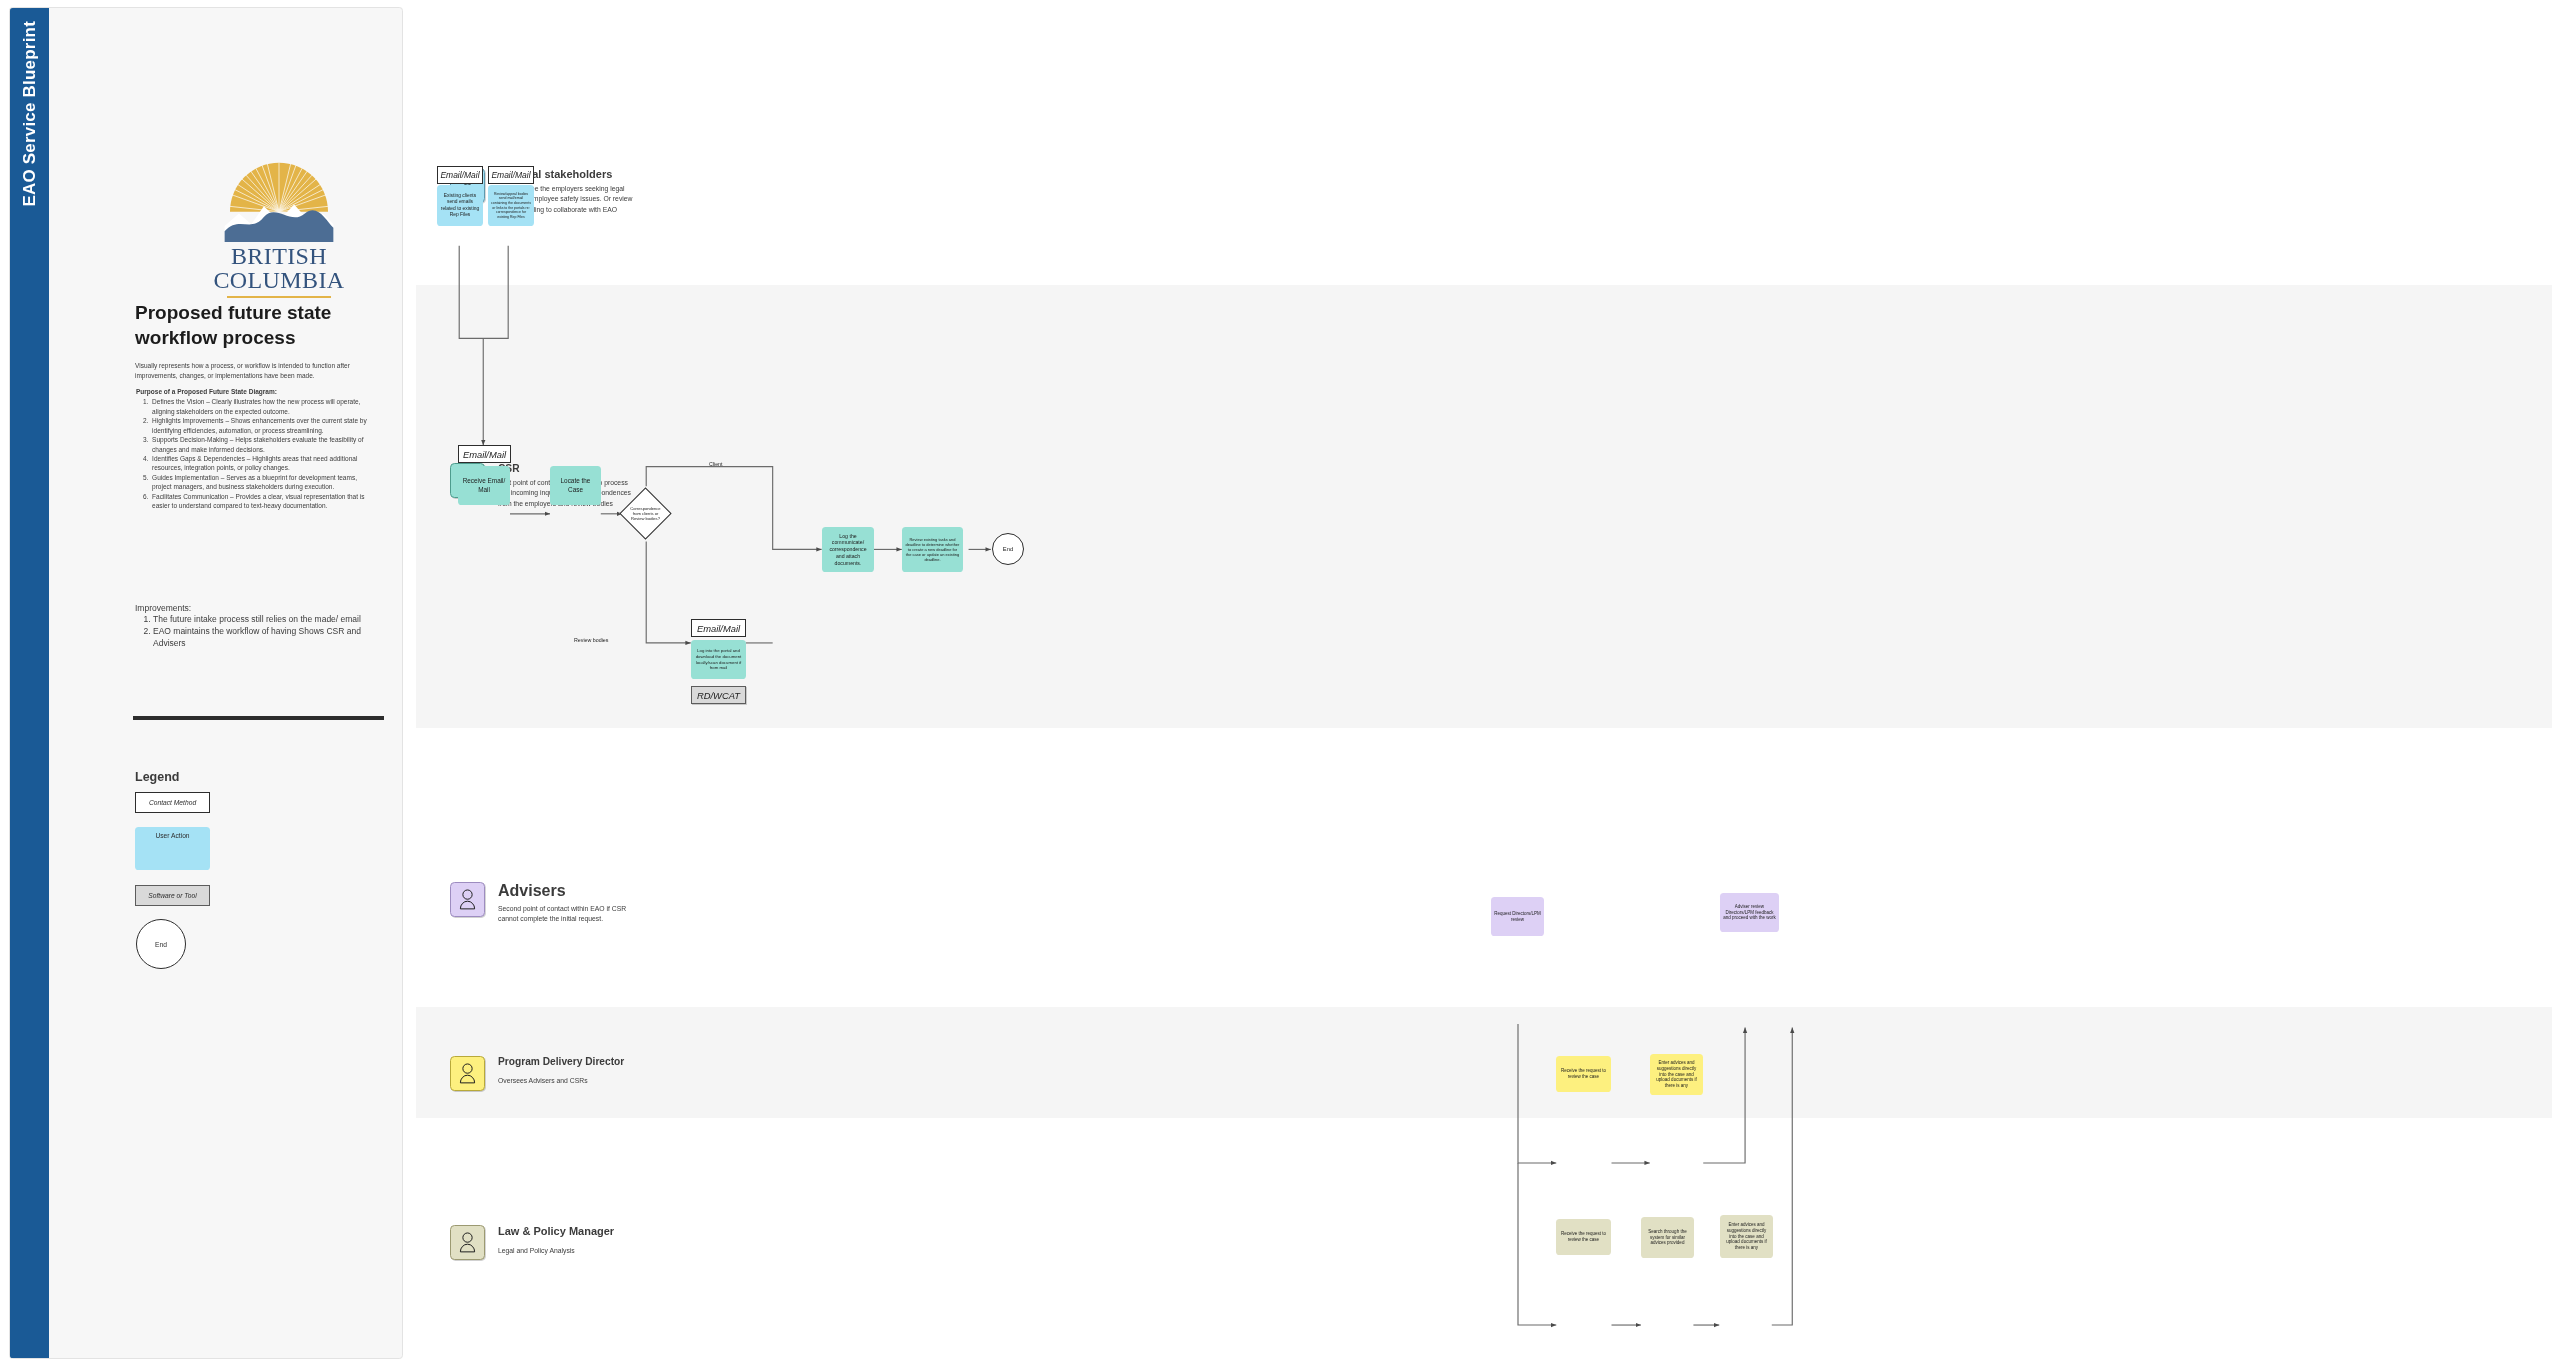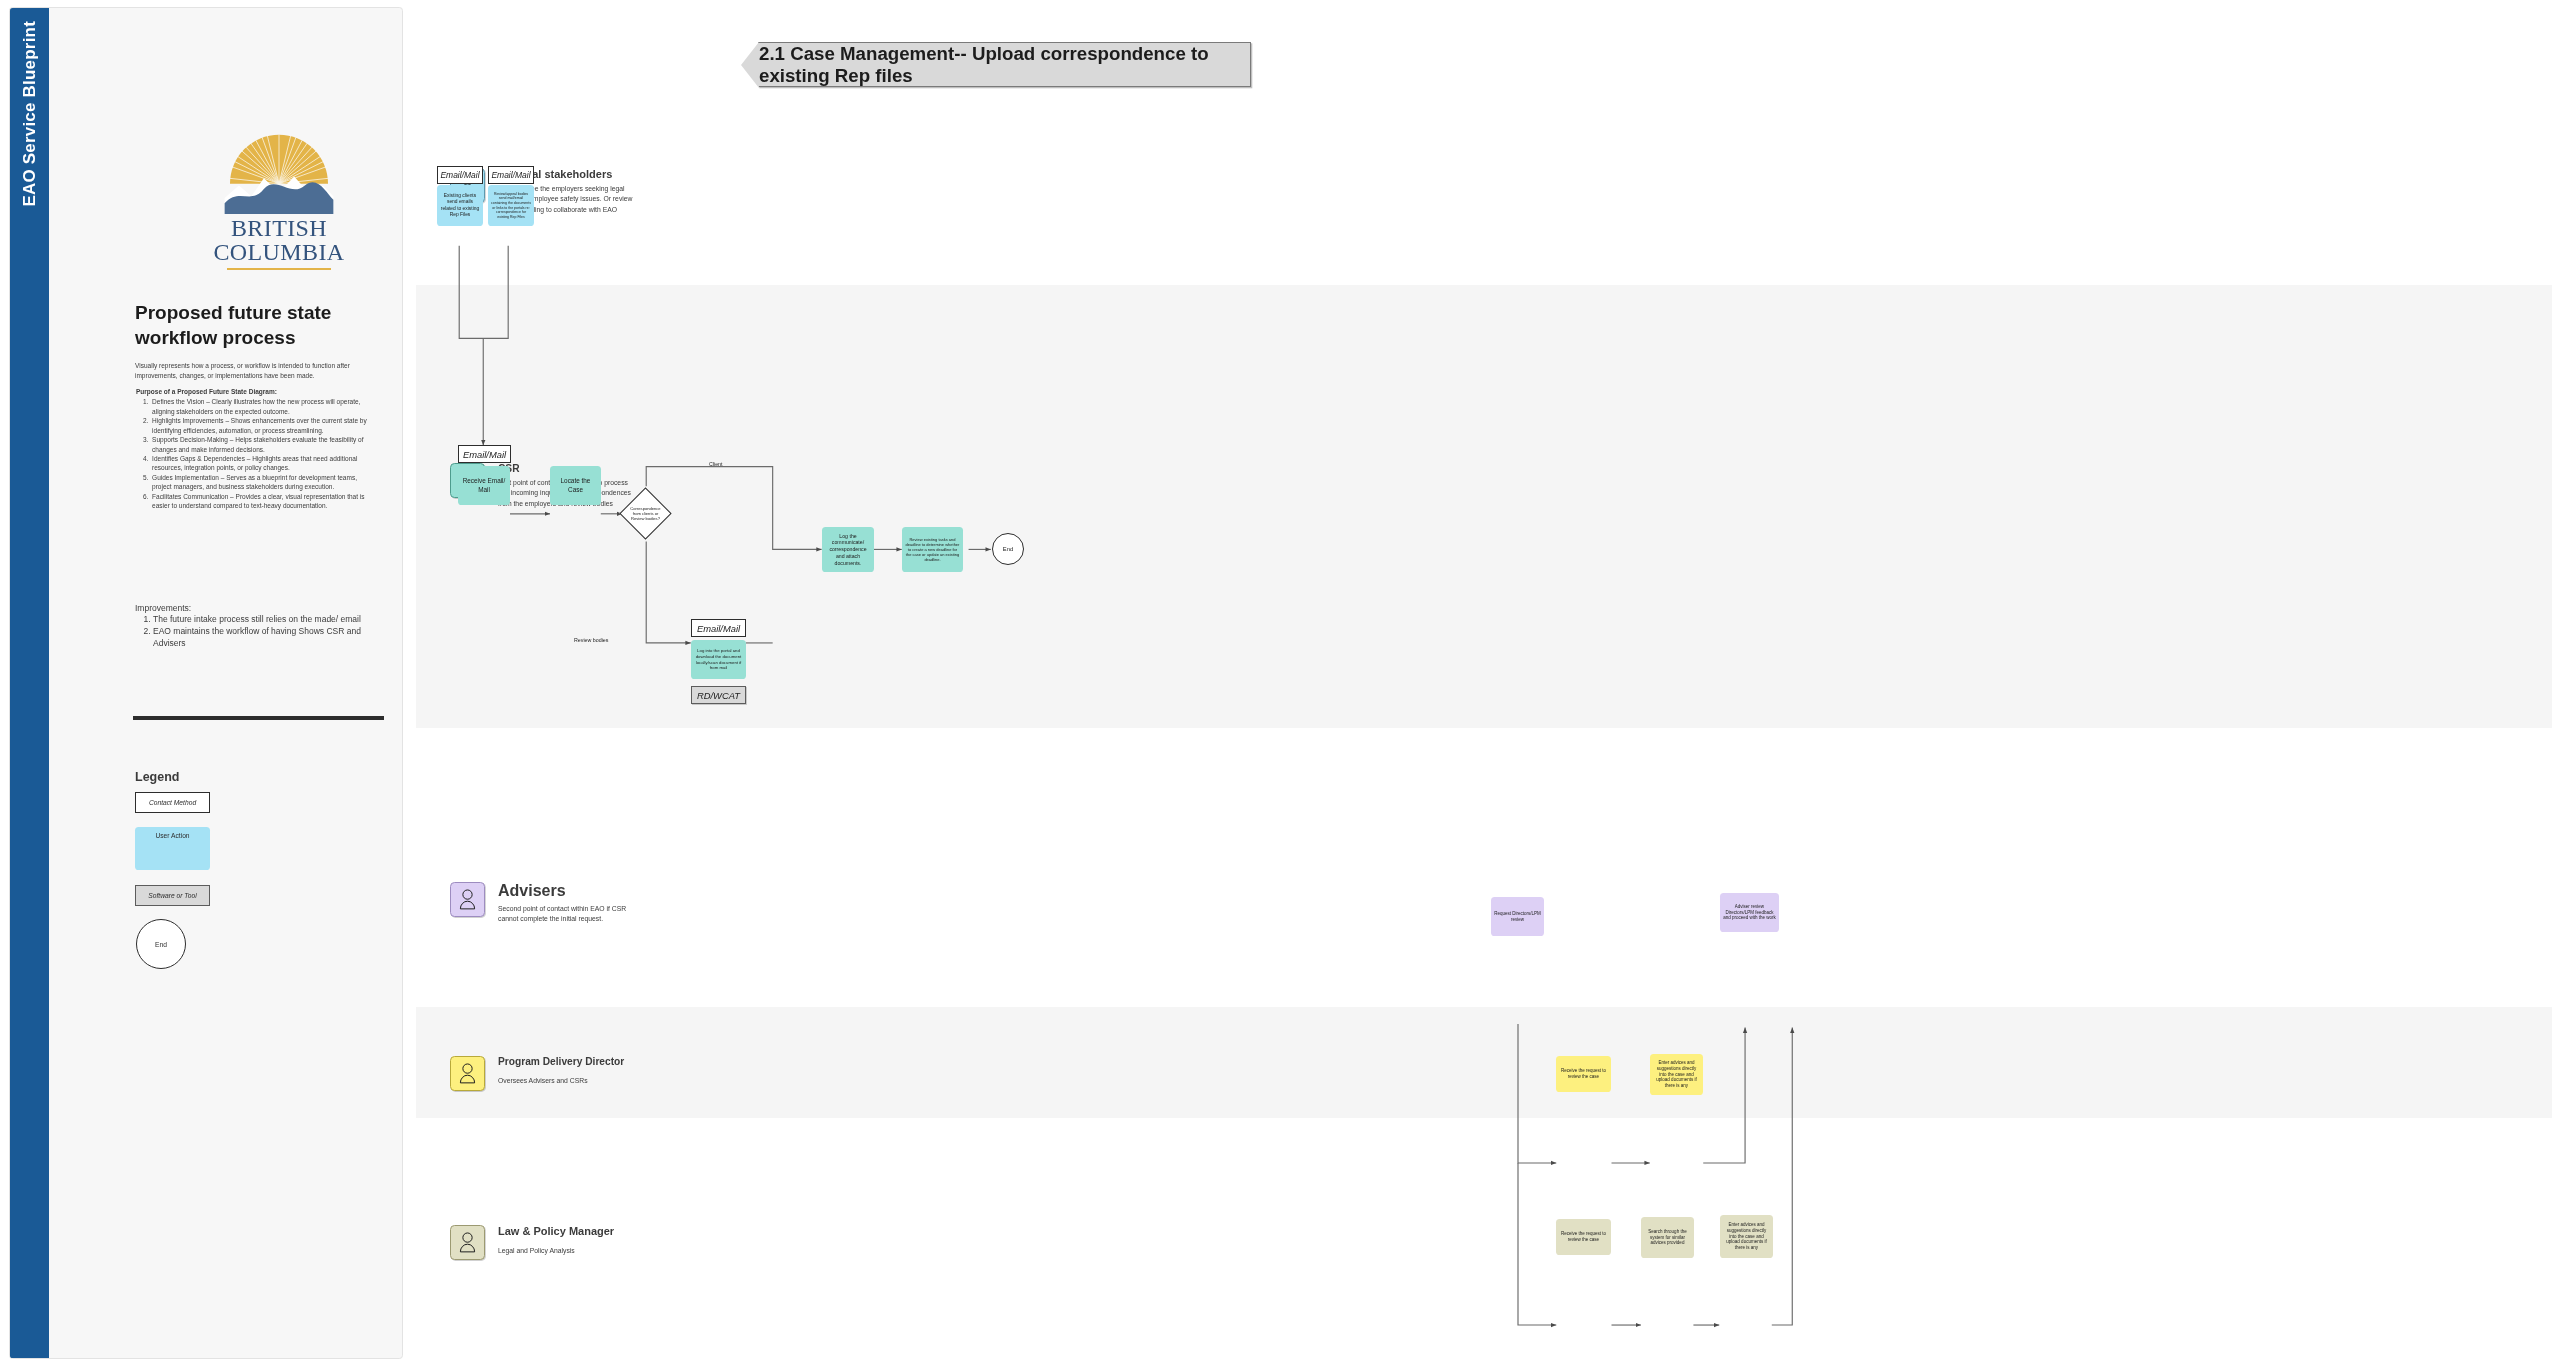--- a/index.html
+++ b/index.html
@@ -44,21 +44,21 @@
     left: 9.8px; top: 12.5px;
   }
   #panel-body {
     position: absolute;
     left: 39px; top: 0;
     width: 355px; height: 100%;
     padding: 0 46px 0 46px;
   }
 
   
-  #bc-logo { position: absolute; left: 163px; top: 124px; width: 134px; }
+  #bc-logo { position: absolute; left: 163px; top: 152px; width: 134px; }
   #bc-logo .sun { display:block; margin: 0 auto; }
   #bc-logo .wordmark {
     text-align: center;
     color: #33537d;
     font-family: "Liberation Serif", serif;
     font-size: 24px;
     line-height: 1.02;
     letter-spacing: 0.4px;
     margin-top: 1.8px;
   }
@@ -348,21 +348,20 @@
       <div class="legend-item lg-soft">Software or Tool</div>
       <div class="legend-item lg-end">End</div>
     </div>
   </div>
 
   <div id="diagram">
 
     <div class="band" id="band-csr"></div>
     <div class="band" id="band-director"></div>
 
-    <div class="phase" id="phase-1">2.1 Case Management-- Upload correspondence to existing Rep files</div>
 
     <div class="role" id="role-external">
       <div class="role-icon">
         <svg width="33" height="33" viewBox="0 0 37 37">
             <circle cx="18.5" cy="13" r="5.2" fill="none" stroke="#1c1c1c" stroke-width="1.1"></circle>
             <path d="M10.5 29 a8 8.6 0 0 1 16 0 z" fill="none" stroke="#1c1c1c" stroke-width="1.1"></path>
           </svg>
       </div>
       <div class="role-text">
         <div class="role-title">External stakeholders</div>

